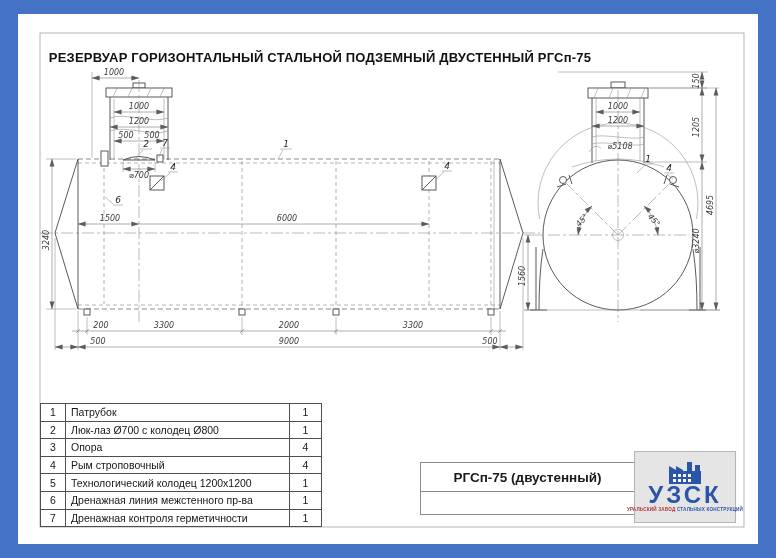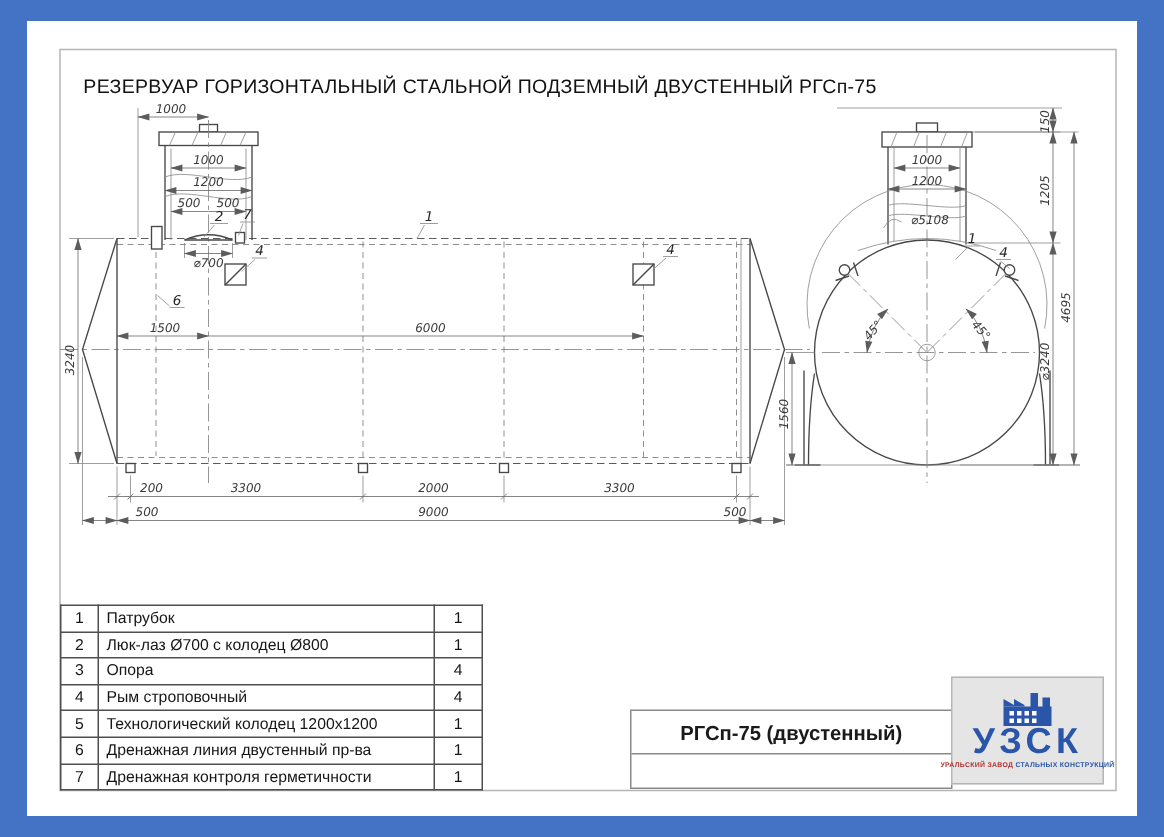--- a/index.html
+++ b/index.html
@@ -9,36 +9,36 @@
     font-family:"Liberation Sans",sans-serif;
     overflow:hidden;
   }
   #sheet{
     position:absolute;left:18px;top:14px;width:740px;height:530px;
     background:#ffffff;
   }
   #drawing{position:absolute;left:0;top:0;width:776px;height:558px;}
   #title{
     position:absolute;left:40px;top:50px;width:560px;
-    text-align:center;font-size:13px;font-weight:normal;color:#111;
+    text-align:center;font-size:13px;font-weight:bold;color:#111;
     letter-spacing:0.2px;
   }
   
   #parts{
     position:absolute;left:40px;top:403px;width:281px;
     border-collapse:collapse;table-layout:fixed;
   }
   #parts td{
     border:1px solid #4f4f4f;height:16.6px;padding:0 5px;
     font-size:10.5px;color:#161616;white-space:nowrap;overflow:hidden;
   }
   #parts td.c{text-align:center;padding:0;}
   
   #tblock{
-    position:absolute;left:420px;top:473px;width:213px;height:51px;
+    position:absolute;left:420px;top:462px;width:213px;height:51px;
     border:1px solid #8a8a8a;
   }
   #tblock .row1{
     height:28px;border-bottom:1px solid #8a8a8a;display:flex;
     align-items:center;justify-content:center;
     font-size:13.5px;font-weight:bold;color:#1a1a1a;
   }
   #tblock .row2{
     height:22px;display:flex;align-items:center;justify-content:center;
     font-size:11px;color:#222;
@@ -314,21 +314,21 @@
     <td>Рым строповочный</td>
     <td class="c">4</td>
   </tr>
   <tr>
     <td class="c">5</td>
     <td>Технологический колодец 1200х1200</td>
     <td class="c">1</td>
   </tr>
   <tr>
     <td class="c">6</td>
-    <td>Дренажная линия двустенный пр-ва</td>
+    <td>Дренажная линия межстенного пр-ва</td>
     <td class="c">1</td>
   </tr>
   <tr>
     <td class="c">7</td>
     <td>Дренажная контроля герметичности</td>
     <td class="c">1</td>
   </tr>
 </tbody>
   </table>
 

